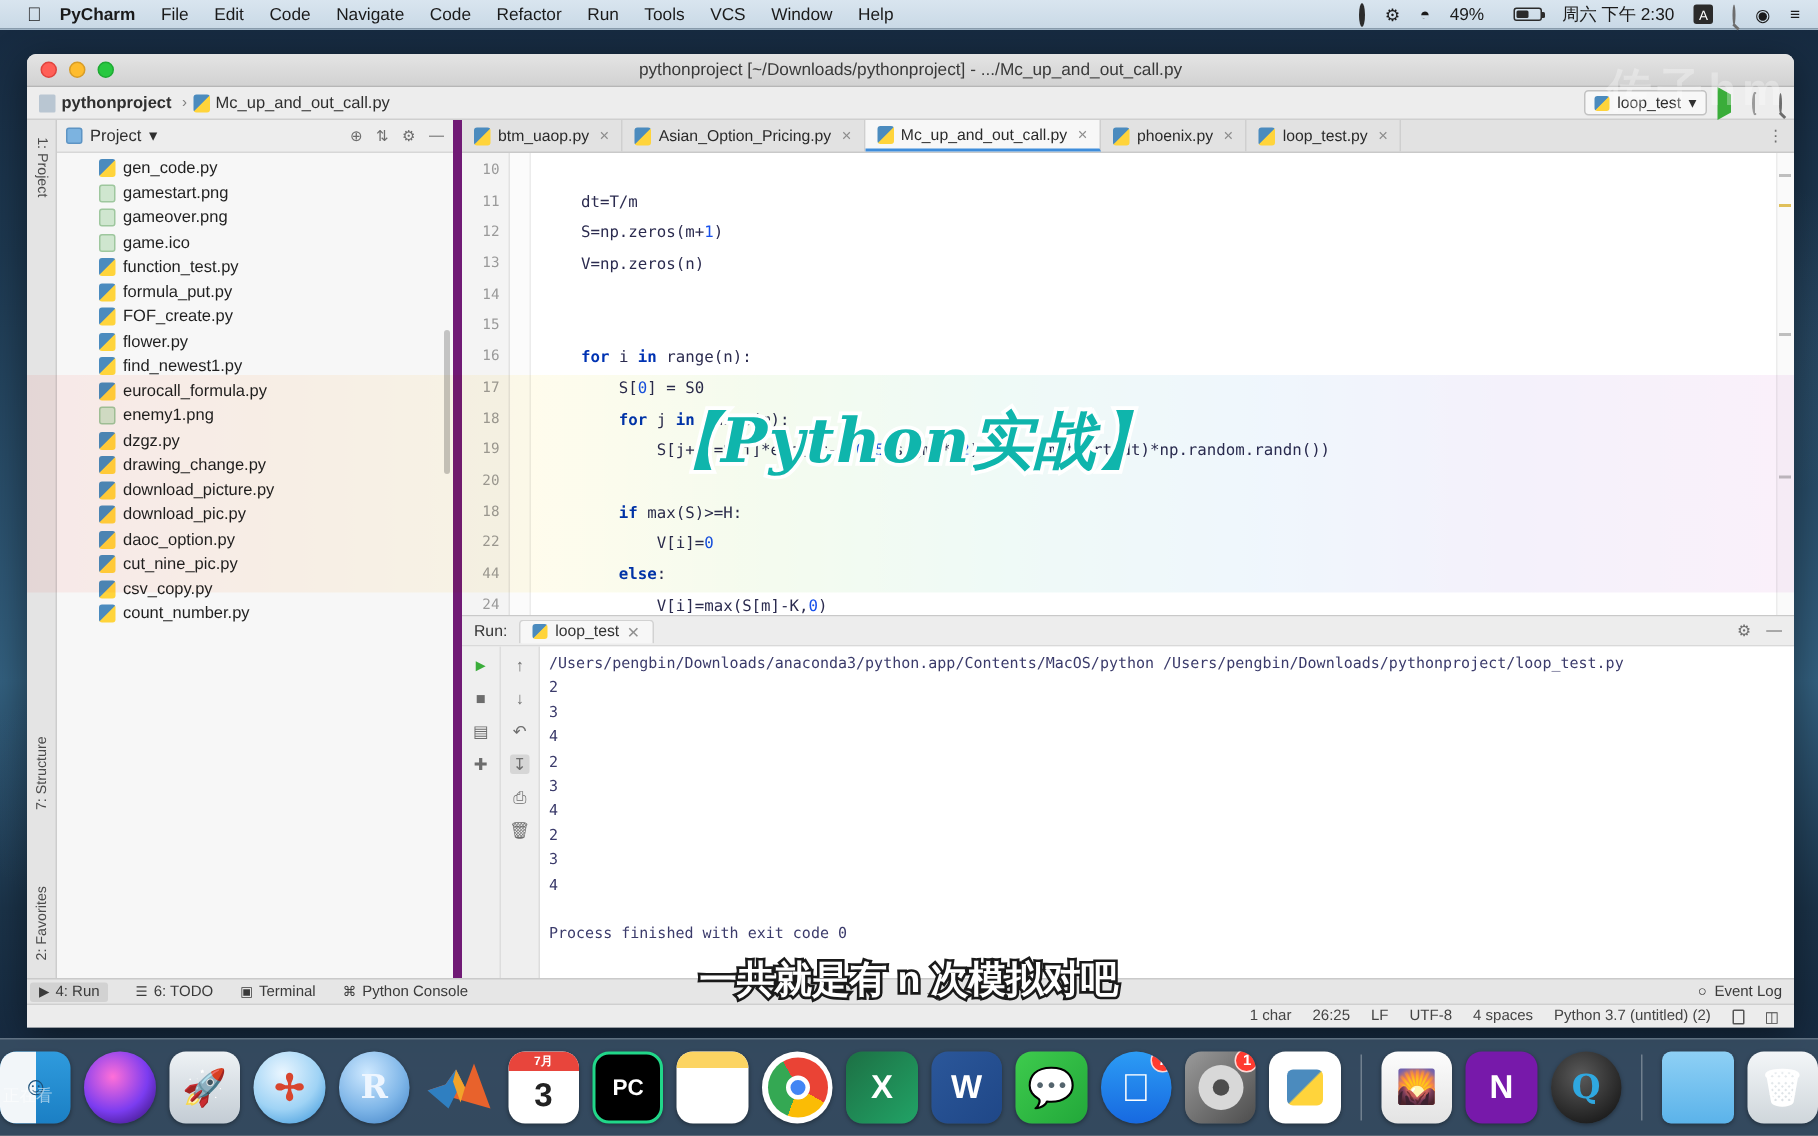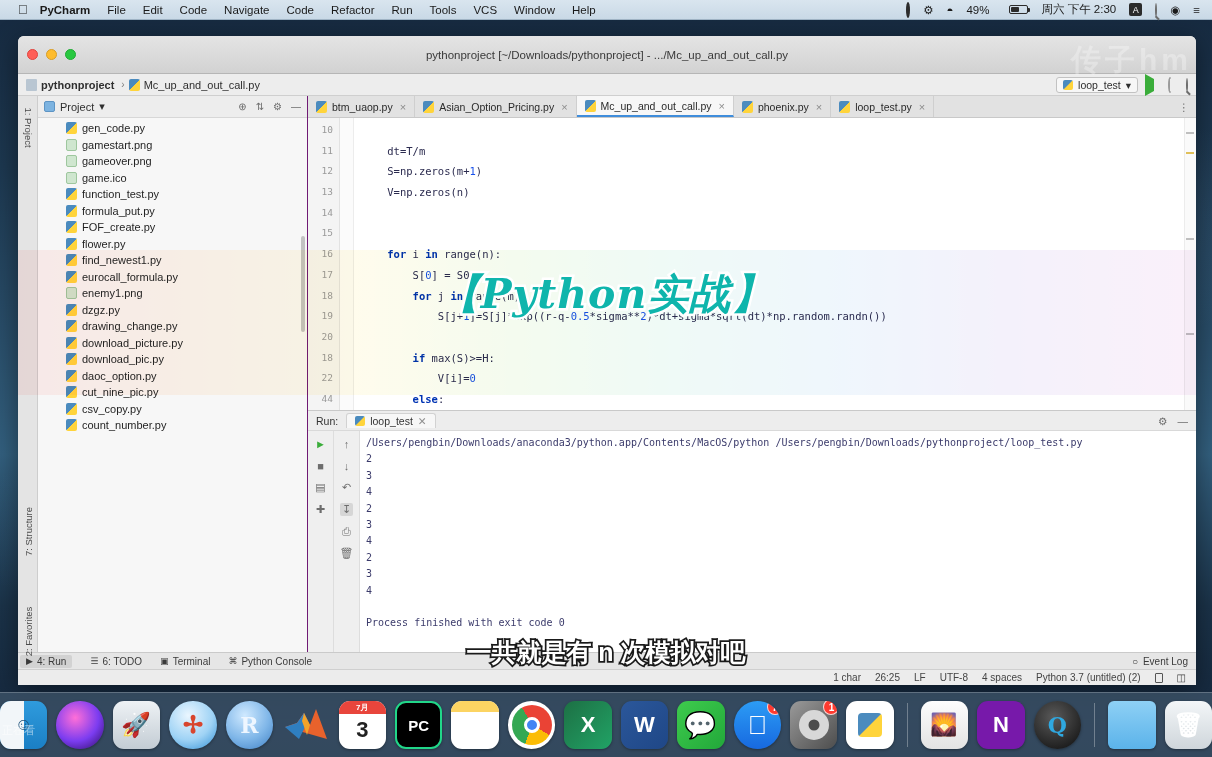--- a/index.html
+++ b/index.html
@@ -47,21 +47,21 @@
 
   
   #ide{
     position:absolute; left:18px; top:36px; width:1178px; height:649px;
     background:#e8e8e8; border-radius:6px 6px 0 0;
     box-shadow:0 6px 26px rgba(0,0,0,.45);
     overflow:hidden; z-index:20;
     display:flex; flex-direction:column;
   }
   .titlebar{
-    height:38px; background:linear-gradient(180deg,#e4e4e4,#d2d2d2);
+    height:22px; background:linear-gradient(180deg,#e4e4e4,#d2d2d2);
     border-bottom:1px solid #b6b6b6; position:relative;
     display:flex; align-items:center;
   }
   .traffic{ display:flex; gap:8px; padding-left:9px; }
   .tl{ width:11px;height:11px;border-radius:50%; }
   .tl.r{background:#ff5f57;border:.5px solid #e0443e;}
   .tl.y{background:#febc2e;border:.5px solid #d89d28;}
   .tl.g{background:#28c840;border:.5px solid #1faa34;}
   .win-title{
     position:absolute; left:0; right:0; text-align:center;
@@ -95,21 +95,21 @@
     width:20px; background:#e4e4e4; border-right:1px solid #cdcdcd;
     position:relative; flex:none;
   }
   .vlabel{
     position:absolute; left:50%; transform-origin:center;
     font-size:9.5px; color:#4a4a4a; white-space:nowrap;
   }
   .vlabel.top{ transform:translateX(-50%) rotate(90deg); }
   .vlabel.bot{ transform:translateX(-50%) rotate(-90deg); }
 
-  .proj-panel{ width:270px; background:#f7f7f7; border-right:1px solid #701a75; display:flex; flex-direction:column; flex:none;}
+  .proj-panel{ width:270px; background:#f7f7f7; border-right:6px solid #701a75; display:flex; flex-direction:column; flex:none;}
   .proj-head{
     height:22px; display:flex; align-items:center; gap:5px; padding:0 6px;
     background:#ededed; border-bottom:1px solid #d7d7d7; font-size:11px; color:#2f2f2f;
   }
   .blue-sq{width:11px;height:11px;background:#7cb3e0;border:1px solid #5d94c4;border-radius:2px;}
   .ph-right{margin-left:auto;display:flex;gap:9px;align-items:center;color:#6d6d6d;font-size:10px;}
   .tree{ flex:1; overflow:hidden; padding-top:2px; position:relative;}
   .trow{ display:flex; align-items:center; gap:5px; height:16.5px; padding-left:28px; font-size:11px; color:#1f1f1f; white-space:nowrap;}
   .fico{ width:11px;height:12px; flex:none; position:relative; }
   .fico.py{

